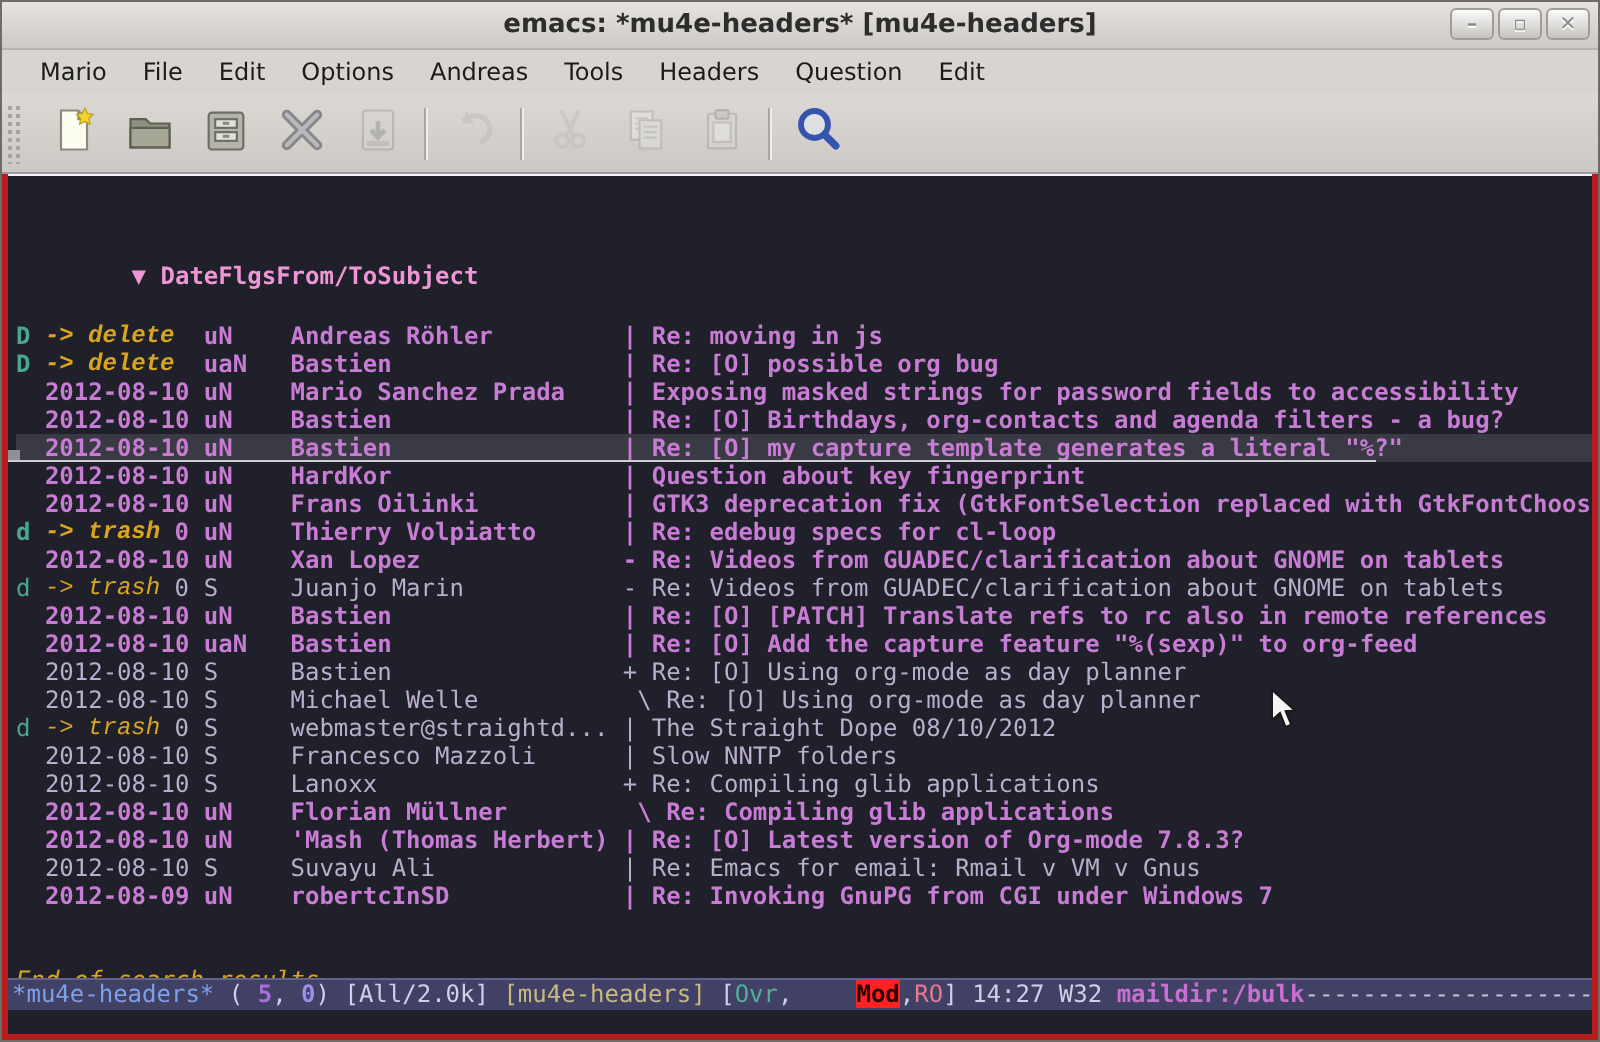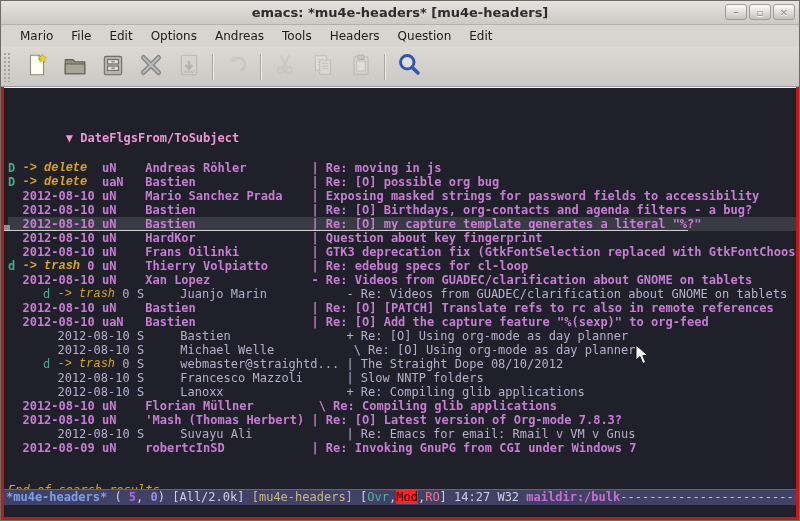--- a/index.html
+++ b/index.html
@@ -70,48 +70,48 @@
   }
   .buffer { flex:1; padding:1px 0 0 4px; overflow:hidden; white-space:pre; }
   .hdr-line { height:16px; color:#ef97d6; font-weight:bold; white-space:pre; }
   .row { height:14px; white-space:pre; position:relative; }
   .row span { display:inline-block; white-space:pre; vertical-align:top; }
   .f-marker { width:2ch; color:#4aa693; }
   .f-date   { width:11ch; }
   .f-flags  { width:6ch; }
   .f-from   { width:23ch; }
   .row.unread { color:#c77dd4; font-weight:bold; }
-  .row.read   { color:#b9aecb; font-weight:normal;margin-left:35px; }
+  .row.read   { color:#b9aecb; font-weight:normal; }
   .action { color:#d9a521; font-style:italic;font-family:Liberation Mono, monospace; }
   .row.current { background:#3a3a44; }
   .row.current::after {
     content:""; position:absolute; left:-4px; top:13px; width:684px; height:1px;
     background:#cfcfcf;
   }
   .row.current::before {
     content:""; position:absolute; left:-4px; top:8px; width:6px; height:6px;
     background:#8f8f98;
   }
   .eos-line { color:#d9a521; font-style:italic; height:14px; white-space:pre; }
   
   .modeline {
     flex:0 0 16px; height:16px;
     background:#414166;
     border-top:1px solid #62628c;
     white-space:pre; overflow:hidden;
     padding-left:2px;
     font-weight:normal;
   }
-  .ml-buffer-name { color:#7da0e8; font-weight:bold; }
+  .ml-buffer-name { color:#7da0e8; font-weight:normal; }
   .ml-plain  { color:#cfd0e8; }
   .ml-num-purple { color:#a86fe0; font-weight:bold; }
   .ml-num-violet { color:#9b8fe8; font-weight:bold; }
   .ml-mode   { color:#c9b97f; }
   .ml-ovr    { color:#52b09a; }
-  .ml-mod    { color:#2a0000; background:#ff2222; font-weight:normal; }
+  .ml-mod    { color:#2a0000; background:#ff2222; font-weight:bold;margin-left:32px; }
   .ml-ro     { color:#e87a90; }
   .ml-maildir{ color:#c86fd0; font-weight:bold; }
   .ml-dashes { color:#c4c4d4; }
   .echo-area { flex:0 0 12px; background:#20202a; }
   
   .cursor { position:absolute; left:634px; top:343px; z-index:10; pointer-events:none; }
 </style>
 </head>
 <body>
 

